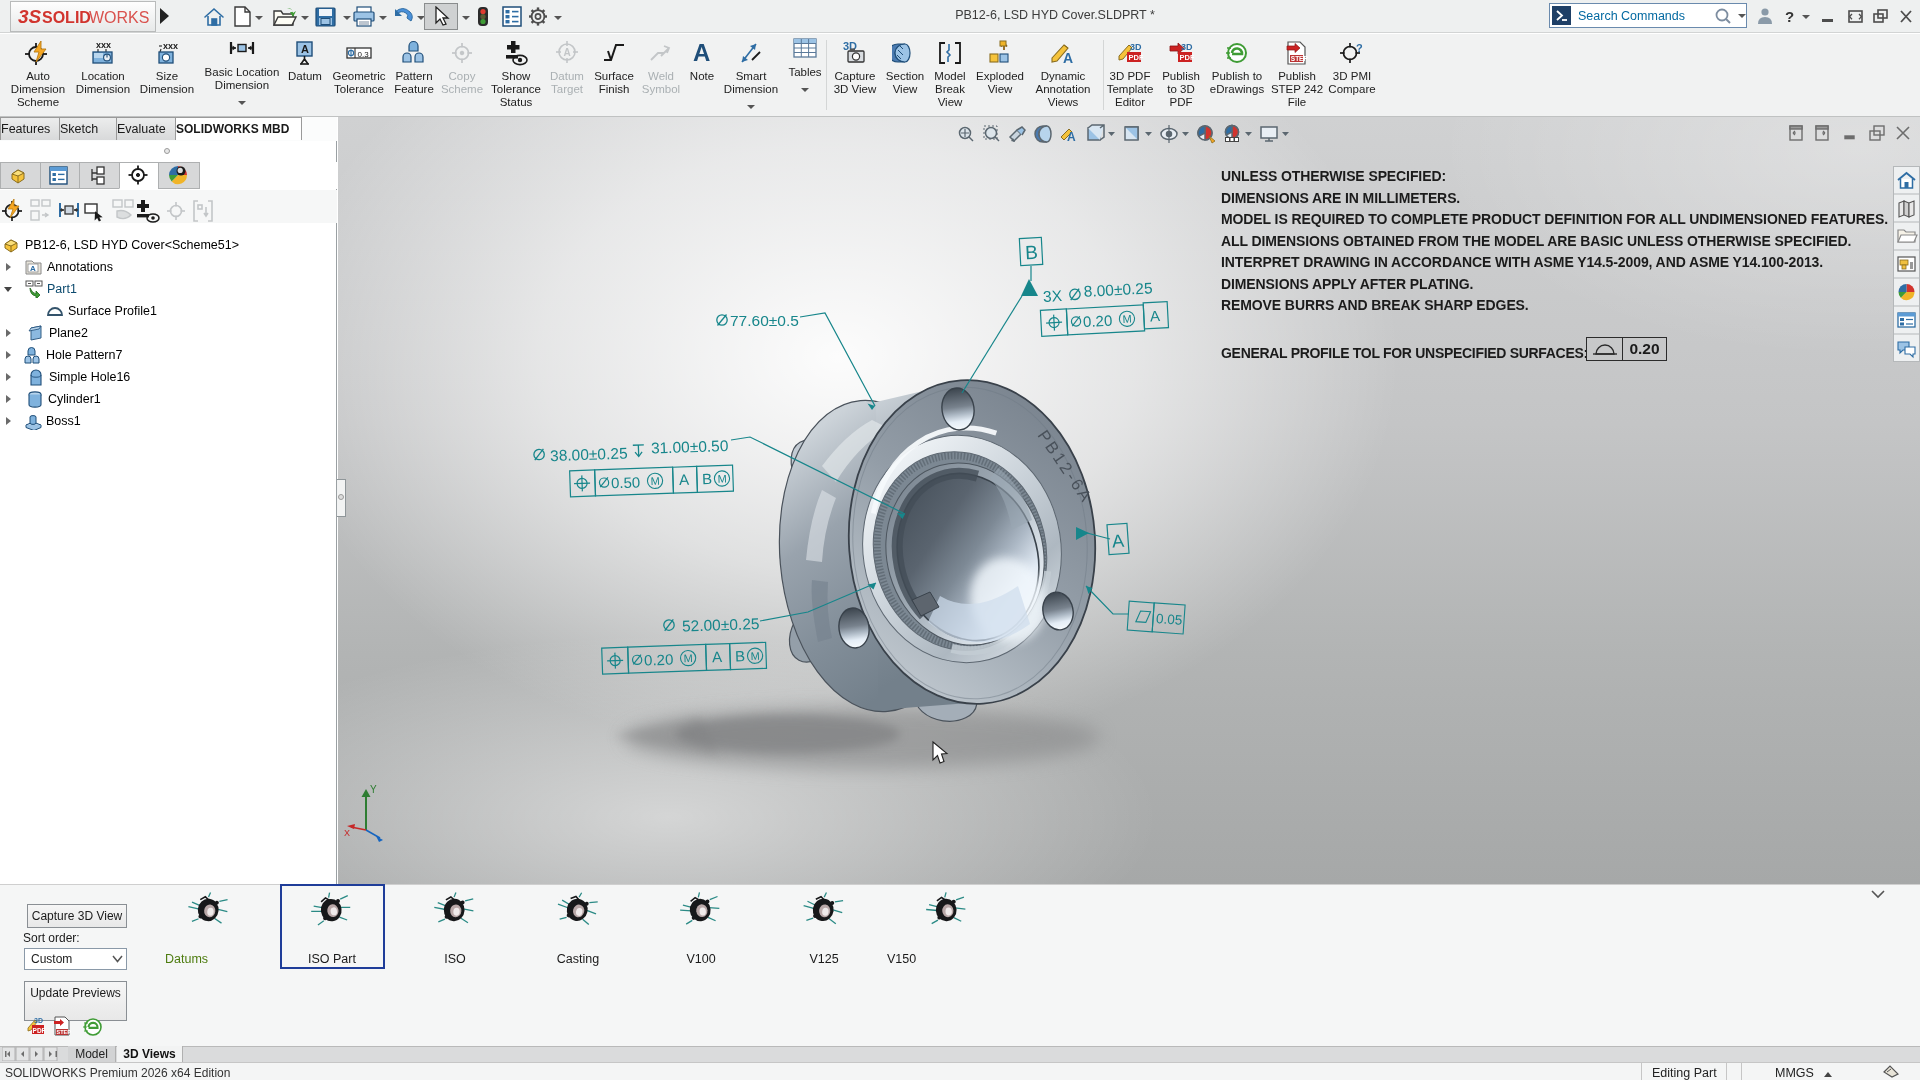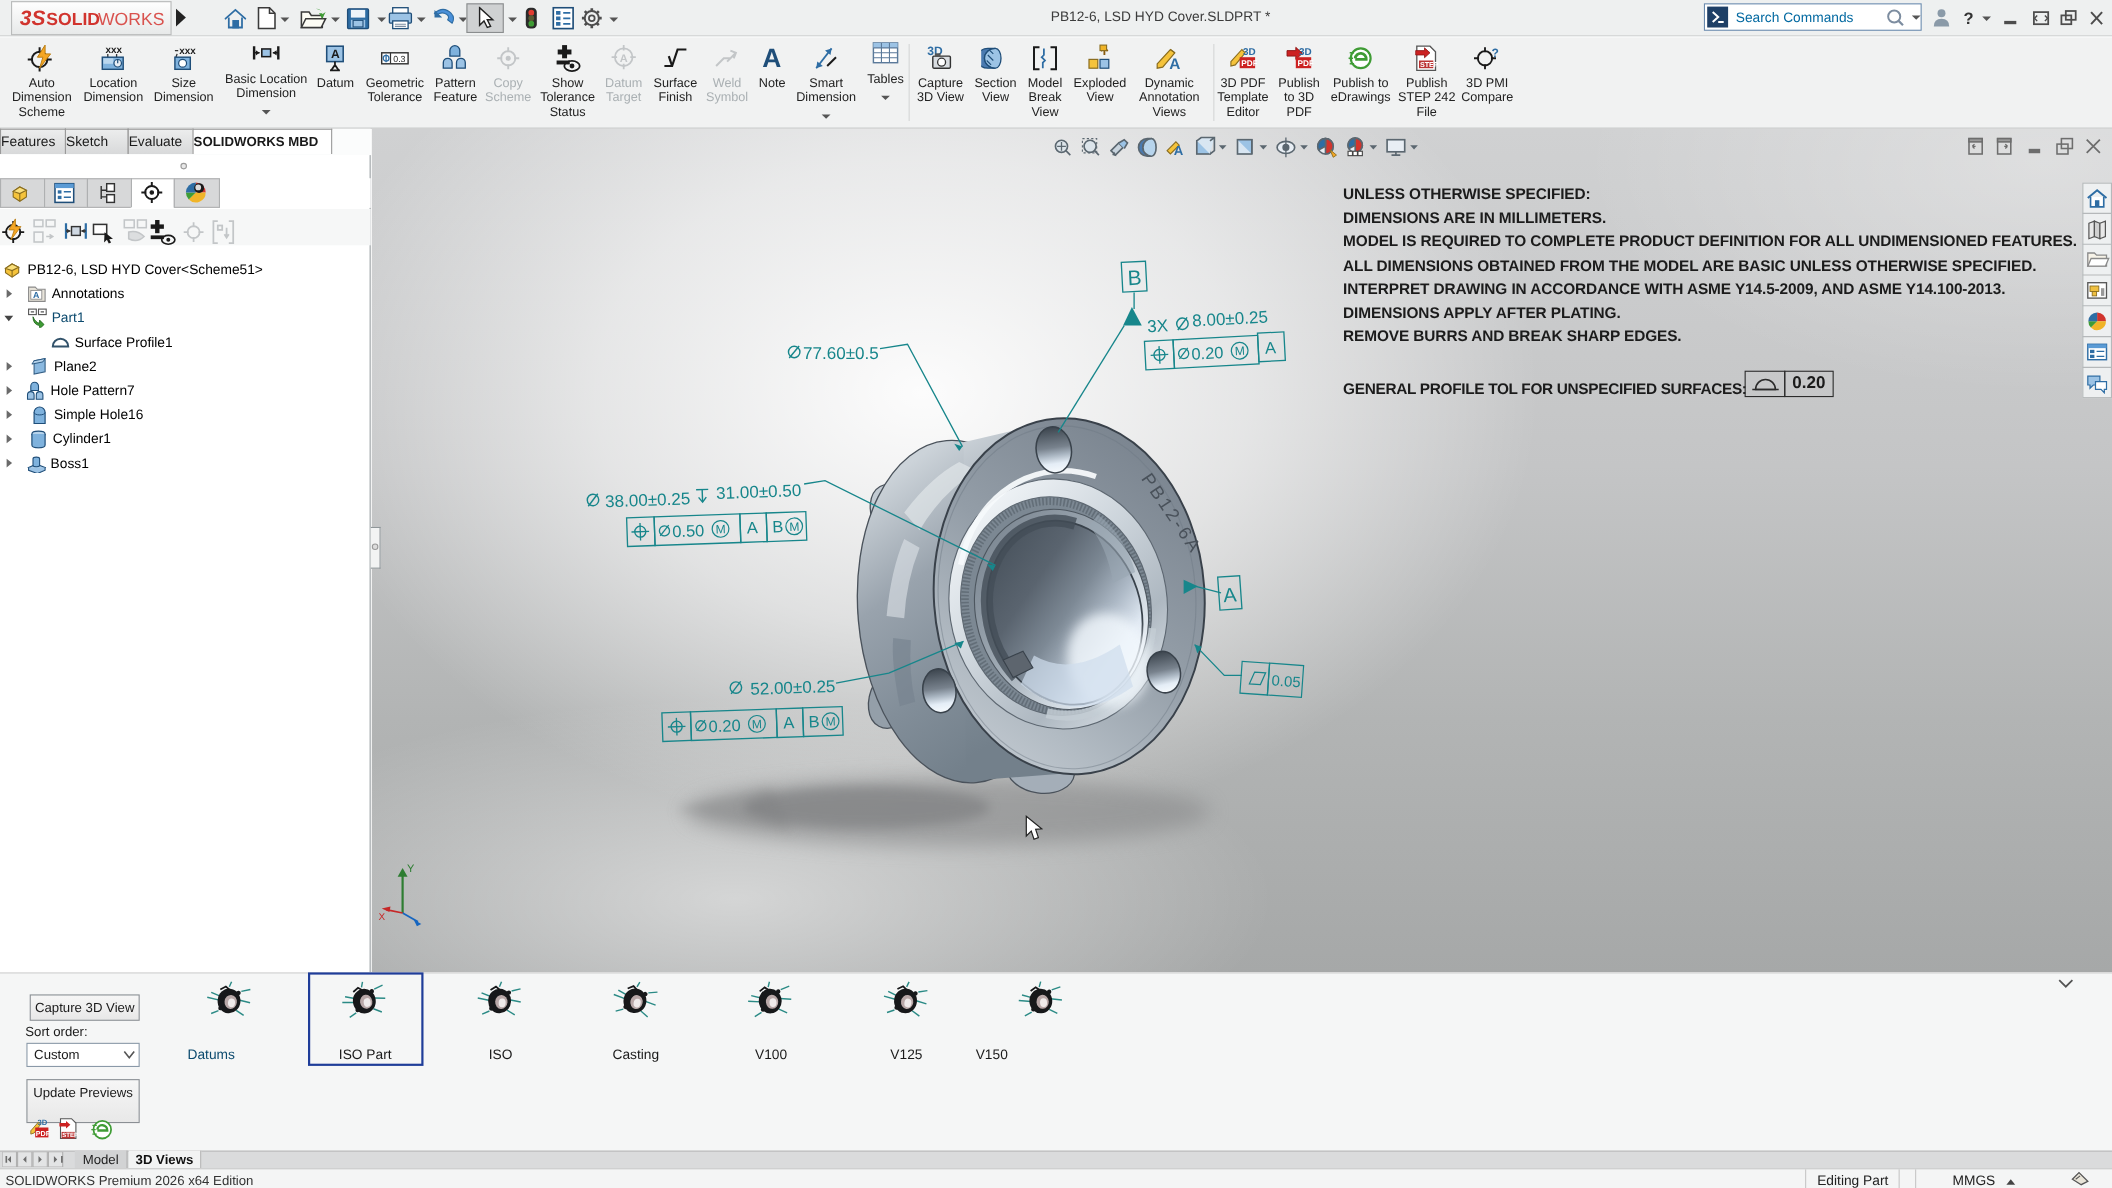--- a/index.html
+++ b/index.html
@@ -1077,21 +1077,21 @@
         <path d="M30 8 l2 -6"></path>
       </g>
 <ellipse cx="31" cy="24" rx="13" ry="14" fill="#17181a"></ellipse>
 <ellipse cx="33" cy="25" rx="7" ry="8" fill="#b9a8a8"></ellipse>
 <ellipse cx="34" cy="26" rx="4" ry="5" fill="#efeaea"></ellipse>
 <path d="M20 12 l6 -4 l4 3" stroke="#17181a" stroke-width="2" fill="none"></path>
 <circle cx="22" cy="33" r="2.5" fill="#17181a"></circle>
 <circle cx="41" cy="14" r="2.5" fill="#17181a"></circle>
 </g>
 </svg>
-<div class="ab" style="left:132px;top:952px;width:120px;text-align:center;font-size:12.5px;color:#0c4a6e">Datums</div>
+<div class="ab" style="left:165px;top:952px;width:120px;font-size:12.5px;color:#4d7c0f">Datums</div>
 <svg class="ab" style="left:300px;top:886px" width="64" height="48" viewBox="0 0 64 48">
 <g transform="translate(32 24) scale(.8) rotate(-8) translate(-32 -24)">
 <g stroke="#2a8a85" stroke-width="1.6" fill="none">
         <path d="M10 16 l12 4"></path>
         <path d="M6 22 l14 2"></path>
         <path d="M44 12 l10 -3"></path>
         <path d="M42 22 l13 2"></path>
         <path d="M20 36 l-8 4"></path>
         <path d="M40 34 l9 5"></path>
         <path d="M30 8 l2 -6"></path>

